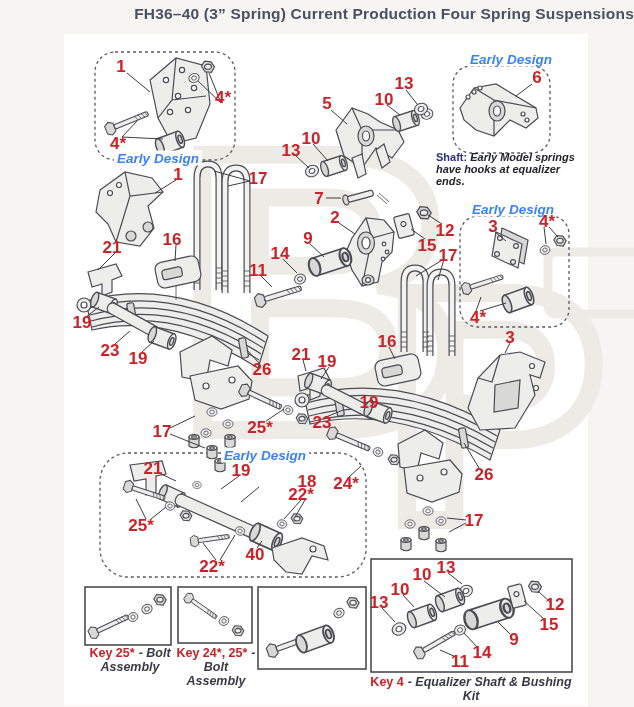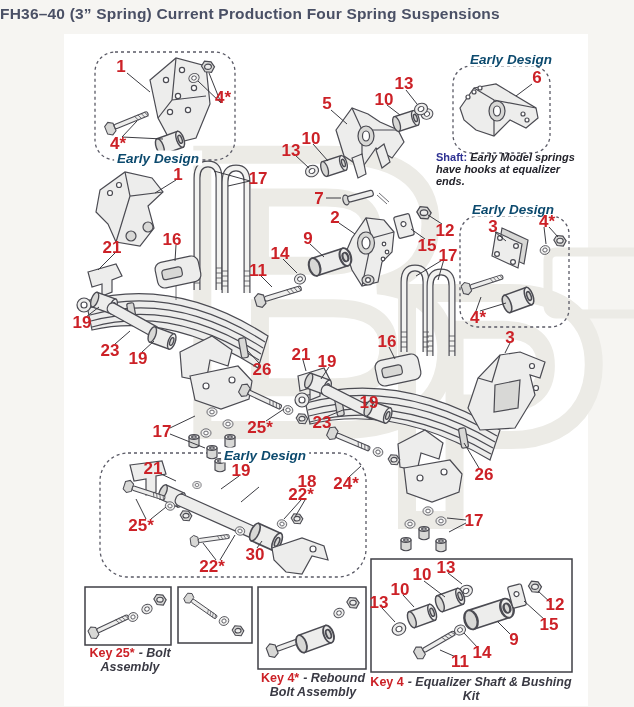--- a/index.html
+++ b/index.html
@@ -1,24 +1,24 @@
 <!DOCTYPE html>
 <html><head>
 <meta charset="utf-8">
 <style>
   html,body{margin:0;padding:0;}
   body{width:634px;height:707px;background:#f6f5f2;font-family:"Liberation Sans",sans-serif;overflow:hidden;}
   .page{position:relative;width:634px;height:707px;}
-  .title{position:absolute;left:0;top:5px;width:634px;text-align:left;font-size:15.5px;
+  .title{position:absolute;left:0;top:5px;width:634px;text-align:right;font-size:15.5px;
          font-weight:bold;color:#4a5065;letter-spacing:.2px;margin:0;}
   .canvas{position:absolute;left:0;top:0;width:634px;height:707px;}
   svg{position:absolute;left:0;top:0;}
   .callout{position:absolute;transform:translate(-50%,-50%);color:#cc2127;font-weight:bold;
            font-size:17px;line-height:1;white-space:nowrap;}
-  .ed-label{position:absolute;transform:translate(-50%,-50%);color:#0c4a6e;font-weight:bold;
+  .ed-label{position:absolute;transform:translate(-50%,-50%);color:#3b82f6;font-weight:bold;
             font-style:italic;font-size:13.5px;background:#fff;padding:0 3px;white-space:nowrap;}
   #ed1{left:158px;top:158px;}
   #ed2{left:511px;top:59px;}
   #ed3{left:513px;top:209px;}
   #ed4{left:265px;top:455px;}
   .note{position:absolute;left:436px;top:152px;width:150px;font-size:11px;line-height:1.08;color:#23232b;}
   .note-prefix{color:#2e3192;font-weight:bold;}
   .note-body{font-weight:bold;font-style:italic;}
   .keylabel{position:absolute;text-align:center;font-size:12.5px;font-weight:bold;line-height:1.1;}
   .kred{color:#cc2127;}
@@ -392,37 +392,37 @@
         <div class="callout" style="left: 162px; top: 431px;">17</div>
         <div class="callout" style="left: 260px; top: 427px;">25*</div>
         <div class="callout" style="left: 346px; top: 483px; text-align: center;">24*</div>
         <div class="callout" style="left: 484px; top: 474px;">26</div>
         <div class="callout" style="left: 474px; top: 520px;">17</div>
         <div class="callout" style="left: 153px; top: 468px;">21</div>
         <div class="callout" style="left: 241px; top: 470px;">19</div>
         <div class="callout" style="left: 261px; top: 481px; margin-left: 46px;">18</div>
         <div class="callout" style="left: 301px; top: 494px;">22*</div>
         <div class="callout" style="left: 141px; top: 525px;">25*</div>
-        <div class="callout" style="left: 255px; top: 554px;">30</div>
+        <div class="callout" style="left: 255px; top: 554px;">40</div>
         <div class="callout" style="left: 212px; top: 566px;">22*</div>
         <div class="callout" style="left: 422px; top: 574px;">10</div>
         <div class="callout" style="left: 446px; top: 567px;">13</div>
         <div class="callout" style="left: 400px; top: 589px;">10</div>
         <div class="callout" style="left: 379px; top: 602px;">13</div>
         <div class="callout" style="left: 555px; top: 604px;">12</div>
         <div class="callout" style="left: 549px; top: 624px;">15</div>
         <div class="callout" style="left: 514px; top: 639px;">9</div>
         <div class="callout" style="left: 482px; top: 652px;">14</div>
         <div class="callout" style="left: 460px; top: 661px;">11</div>
       </div>
 
   <div class="keylabel" id="k1">
     <span class="kred">Key 25*</span><span class="kdesc">- Bolt Assembly</span>
   </div>
-  <div class="keylabel" id="k3">
-    <span class="kred">Key 4*</span><span class="kdesc">- Rebound Bolt Assembly</span>
+  <div class="keylabel" id="k2">
+    <span class="kred">Key 24*, 25*</span><span class="kdesc">- Bolt Assembly</span>
   </div>
   <div class="keylabel" id="k4">
     <span class="kred">Key 4</span><span class="kdesc">- Equalizer Shaft &amp; Bushing Kit</span>
   </div>
 
   </div>
 </div>
 
 </body></html>

